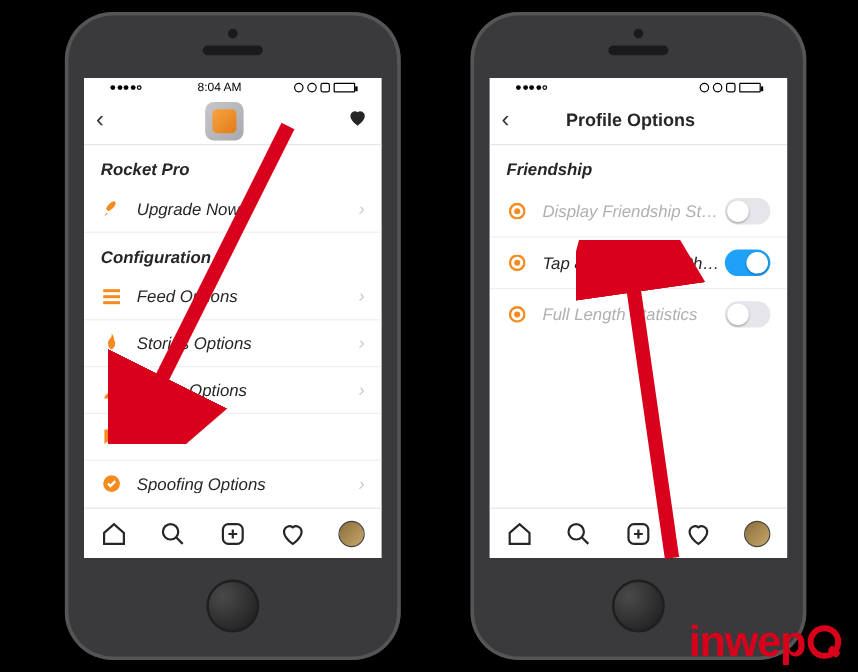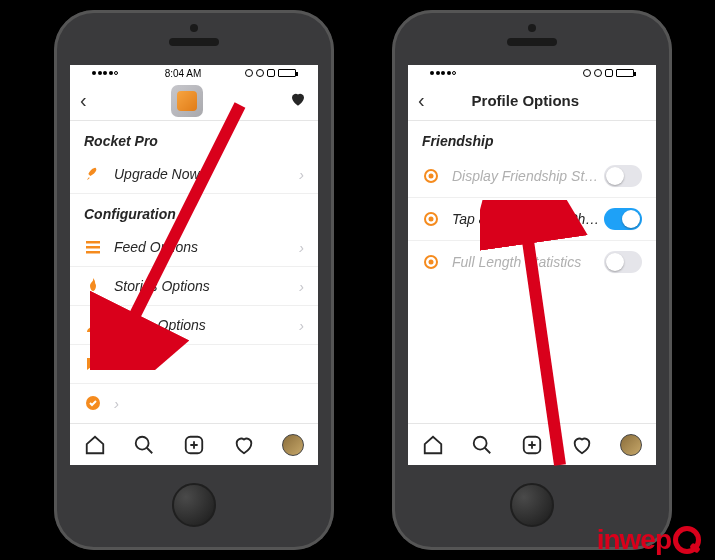--- a/index.html
+++ b/index.html
@@ -111,21 +111,21 @@
   }
   .tabbar .tab { width:24px; height:24px; display:flex; align-items:center; justify-content:center; color:#262626; }
   .tabbar svg { width:22px; height:22px; }
   .avatar { width:22px; height:22px; border-radius:50%; background:linear-gradient(135deg,#8a6d3b,#c7a86a); border:1px solid #444; }
 
   
   .arrow { position:absolute; pointer-events:none; }
 
   .watermark {
     position:absolute; bottom:4px; right:14px;
-    font-weight:900; font-size:28px; color:#d9001b; letter-spacing:-1px;
+    font-weight:900; font-size:36px; color:#d9001b; letter-spacing:-1px;
     display:flex; align-items:center;
   }
   .watermark .ring {
     width:28px; height:28px; border:5px solid #d9001b; border-radius:50%; margin-left:2px; position:relative;
   }
   .watermark .ring::after{
     content:""; position:absolute; right:-4px; bottom:-2px; width:10px; height:6px;
     background:#d9001b; transform:rotate(40deg); border-radius:2px;
   }
 </style>
@@ -231,20 +231,21 @@
         <span class="chev">›</span>
       </div>
 
       <div class="row">
         <span class="ico">
           <svg width="16" height="16" viewBox="0 0 16 16">
               <circle cx="8" cy="8" r="7" fill="#f58b1e"></circle>
               <path d="M5 8l2 2 4-4" stroke="#fff" stroke-width="2" fill="none"></path>
             </svg>
         </span>
+        <span class="lbl">Spoofing Options</span>
         <span class="chev">›</span>
       </div>
 
     </div>
 
     <div class="tabbar">
       <span class="tab">
           <svg viewBox="0 0 24 24" fill="none" stroke="#262626" stroke-width="2">
             <path d="M3 11l9-8 9 8v10H3z"></path>
           </svg>

